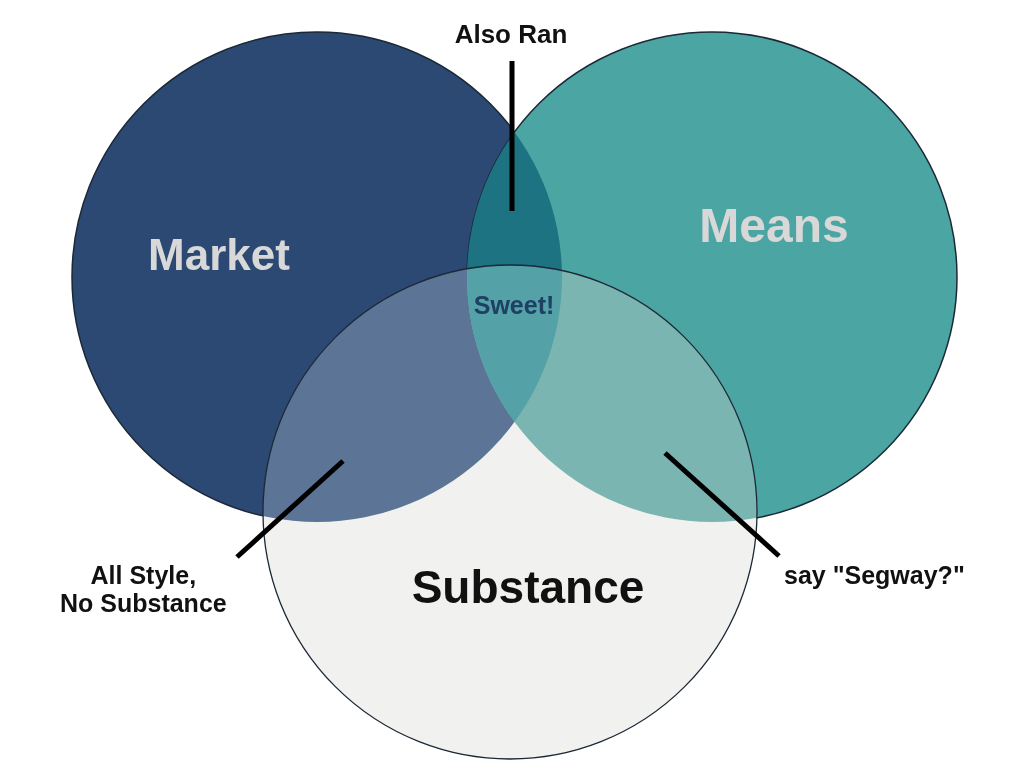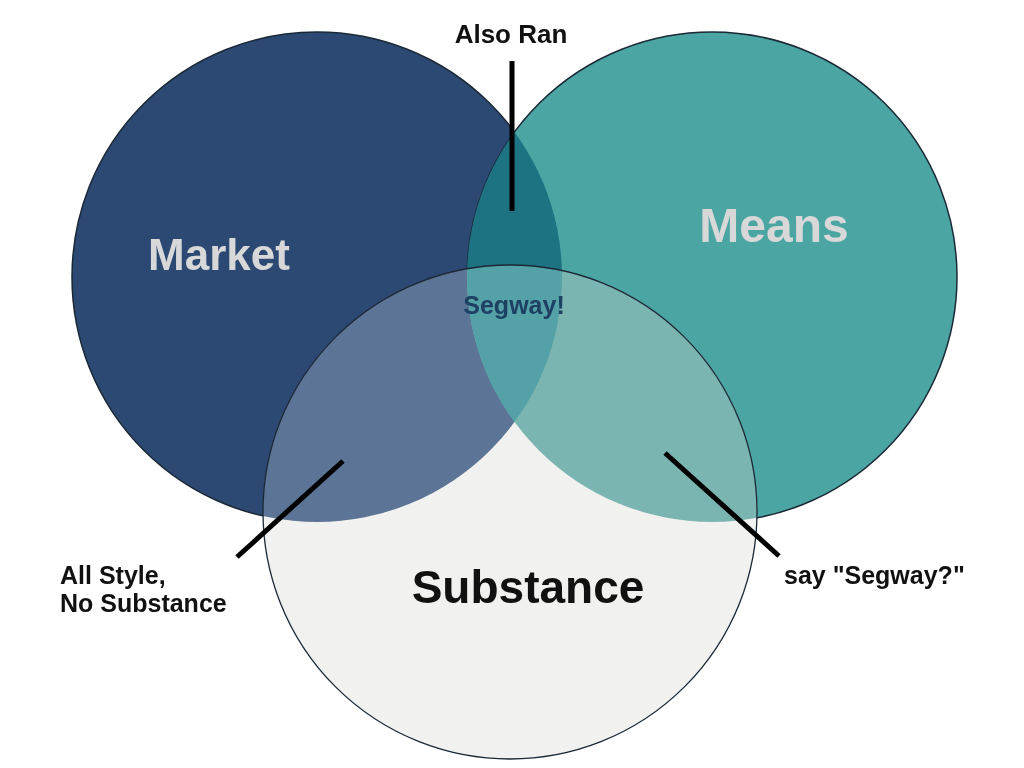--- a/index.html
+++ b/index.html
@@ -46,20 +46,21 @@
   .sweet-lbl      { left: 514px; top: 305px; font-size: 25px; color: var(--sweet-text); }
   .alsoran-lbl    { left: 511px; top:  35px; font-size: 26px; color: var(--dark-label); }
   .note {
     position: absolute;
     font-weight: bold;
     font-size: 25px;
     line-height: 28px;
     color: var(--dark-label);
     transform: none;
     white-space: nowrap;
+    text-align: center;
   }
   .allstyle-note { left: 60px;  top: 561px; }
   .segway-note   { left: 784px; top: 561px; }
 </style>
 </head>
 <body>
 
 <div class="stage">
 
   <svg class="venn" width="1024" height="768" viewBox="0 0 1024 768">
@@ -90,21 +91,21 @@
     <line class="pointer" x1="343" y1="461" x2="237" y2="557"></line>
     <line class="pointer" x1="665" y1="453" x2="779" y2="556"></line>
   </svg>
 
   <div class="lbl alsoran-lbl">Also Ran</div>
 
   <div class="lbl market-lbl">Market</div>
 
   <div class="lbl means-lbl">Means</div>
 
-  <div class="lbl sweet-lbl">Segway!</div>
+  <div class="lbl sweet-lbl">Sweet!</div>
 
   <div class="lbl motivation-lbl">Substance</div>
 
   <div class="note allstyle-note">
     <div>All Style,</div>
     <div>No Substance</div>
   </div>
 
   <div class="note segway-note">
     <div>say "Segway?"</div>

